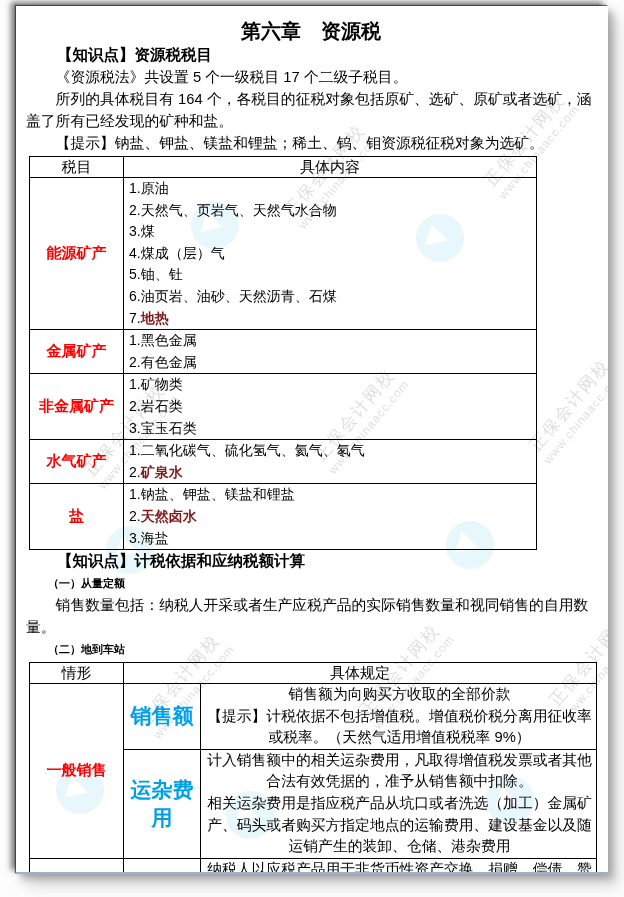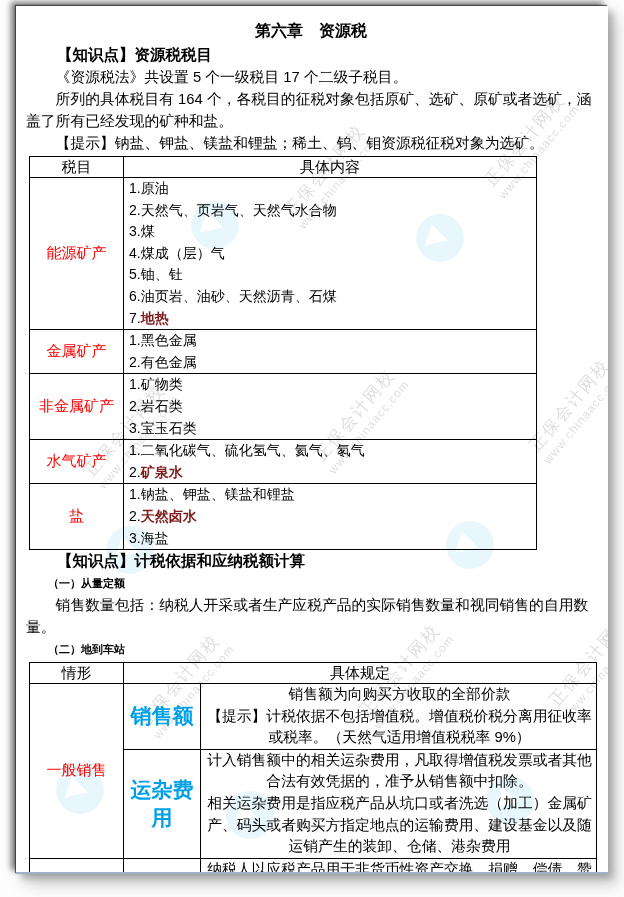--- a/index.html
+++ b/index.html
@@ -34,35 +34,35 @@
   }
   .blob::after{
     content:"";position:absolute;left:12px;top:13px;
     width:0;height:0;border-left:20px solid #ffffff;
     border-top:10px solid transparent;border-bottom:12px solid transparent;
     transform:rotate(18deg);
   }
   .content{position:relative;z-index:1;}
 
   .doc-title{
-    text-align:center;font-weight:bold;font-size:16px;line-height:22px;
+    text-align:center;font-weight:bold;font-size:20px;line-height:22px;
     margin:2px 0 2px 0;
   }
   .h1{font-weight:bold;font-size:15.5px;line-height:22px;text-indent:2em;}
   .h2{font-weight:bold;font-size:11px;line-height:22px;text-indent:2em;}
   p.body{margin:0;font-size:14.8px;line-height:22px;text-indent:2em;}
 
   table{
     border-collapse:collapse;width:568px;margin:2px 0 0 3px;
     table-layout:fixed;background:transparent;
   }
   th,td{border:1px solid #000;padding:0;vertical-align:middle;}
   th{font-weight:normal;font-size:15px;height:20px;text-align:center;line-height:20px;}
   td.cat{
-    text-align:center;color:#fe0000;font-weight:normal;font-size:15px;
+    text-align:center;color:#fe0000;font-weight:bold;font-size:15px;
   }
   td.sub{
     text-align:center;color:#00a0e9;font-weight:bold;font-size:21px;
   }
   td.items{padding:0 4px 0 5px;}
   .item{font-size:14px;line-height:21.6px;}
   .item .num{letter-spacing:0;}
   .txt.hl{color:#7f1d1d;font-weight:bold;}
   td.rules{padding:0 4px 0 6px;}
   .rp{font-size:14.8px;line-height:21.6px;text-align:center;}

